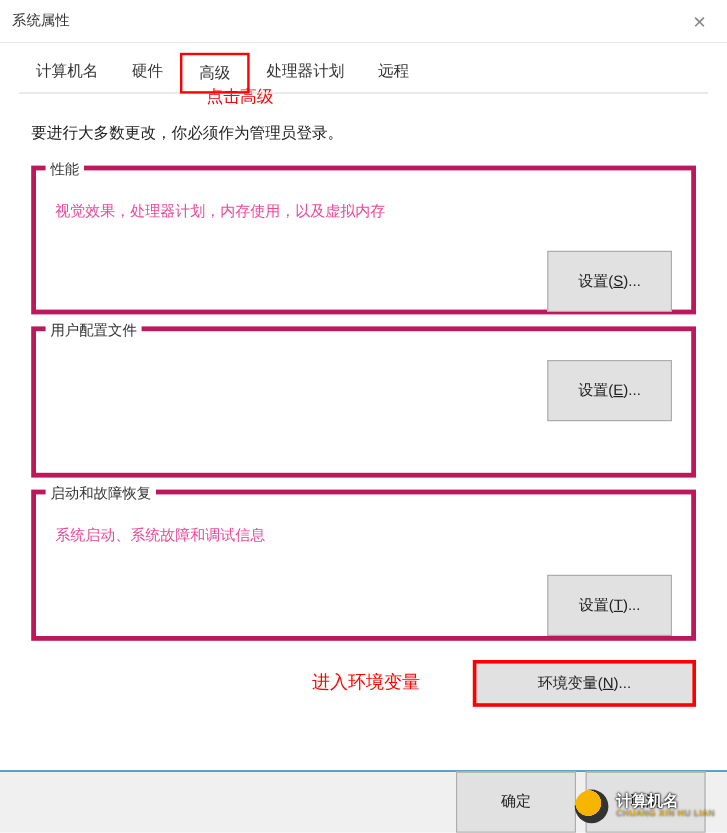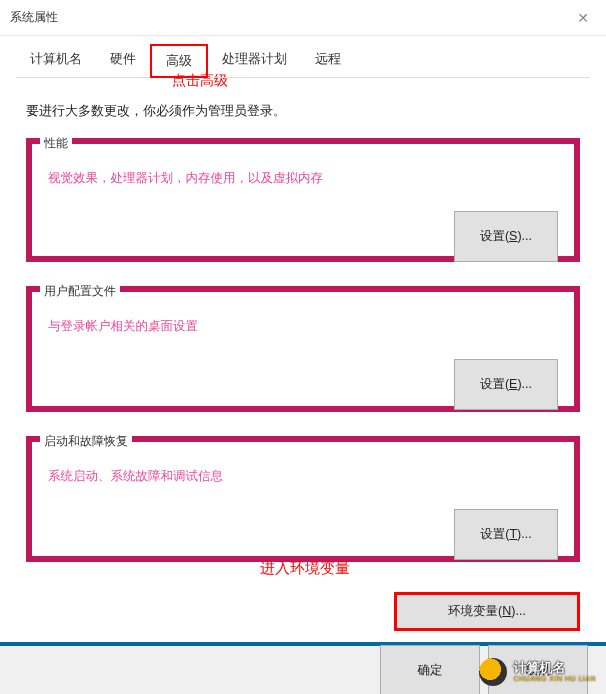--- a/index.html
+++ b/index.html
@@ -81,24 +81,24 @@
     .content {
       padding: 14px 26px 0 26px;
     }
     .intro {
       font-size: 13px;
       color: #222;
       margin-bottom: 18px;
       margin-top: 10px;
     }
     .groupbox {
-      border: 6px solid #be185d;
+      border: 4px solid #be185d;
       position: relative;
       padding: 24px 16px 16px 16px;
-      margin-bottom: 24px;
+      margin-bottom: 10px;
     }
     .groupbox-title {
       position: absolute;
       top: -9px;
       left: 8px;
       background: #fff;
       padding: 0 4px;
       font-size: 12px;
       color: #333;
     }
@@ -136,21 +136,21 @@
     .groupbox.perf { height: 124px; }
     .groupbox.user { height: 126px; }
     .groupbox.startup { height: 126px; }
     .bottom-bar {
       position: absolute;
       bottom: 0;
       left: 0;
       right: 0;
       height: 52px;
       background: #f0f0f0;
-      border-top: 4px solid #0369a1;
+      border-top: 1px solid #0369a1;
       display: flex;
       align-items: center;
       justify-content: flex-end;
       padding: 0 18px;
       gap: 8px;
     }
     .bottom-bar .win-button { min-width: 100px; }
     .watermark {
       position: absolute;
       right: 10px;
@@ -211,21 +211,20 @@
     <div class="groupbox-desc">视觉效果，处理器计划，内存使用，以及虚拟内存</div>
     <div class="groupbox-btnrow">
       <button class="win-button">
         <span>设置(<span class="underline">S</span>)...</span>
       </button>
     </div>
   </div>
 
   <div class="groupbox user">
     <div class="groupbox-title">用户配置文件</div>
-    <div class="groupbox-desc">与登录帐户相关的桌面设置</div>
     <div class="groupbox-btnrow">
       <button class="win-button">
         <span>设置(<span class="underline">E</span>)...</span>
       </button>
     </div>
   </div>
 
   <div class="groupbox startup">
     <div class="groupbox-title">启动和故障恢复</div>
     <div class="groupbox-desc">系统启动、系统故障和调试信息</div>

